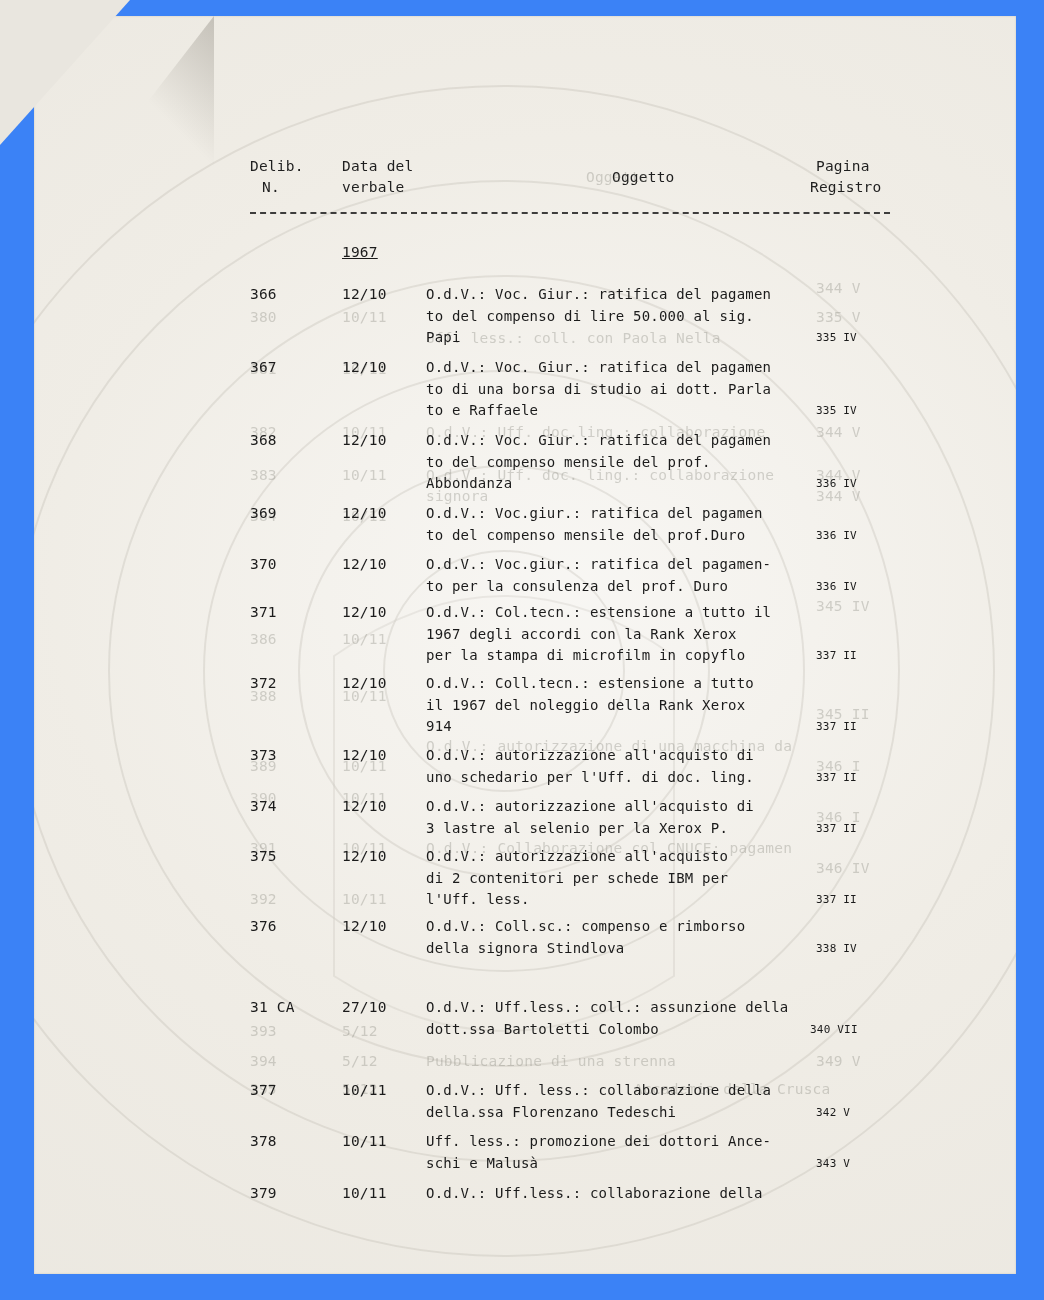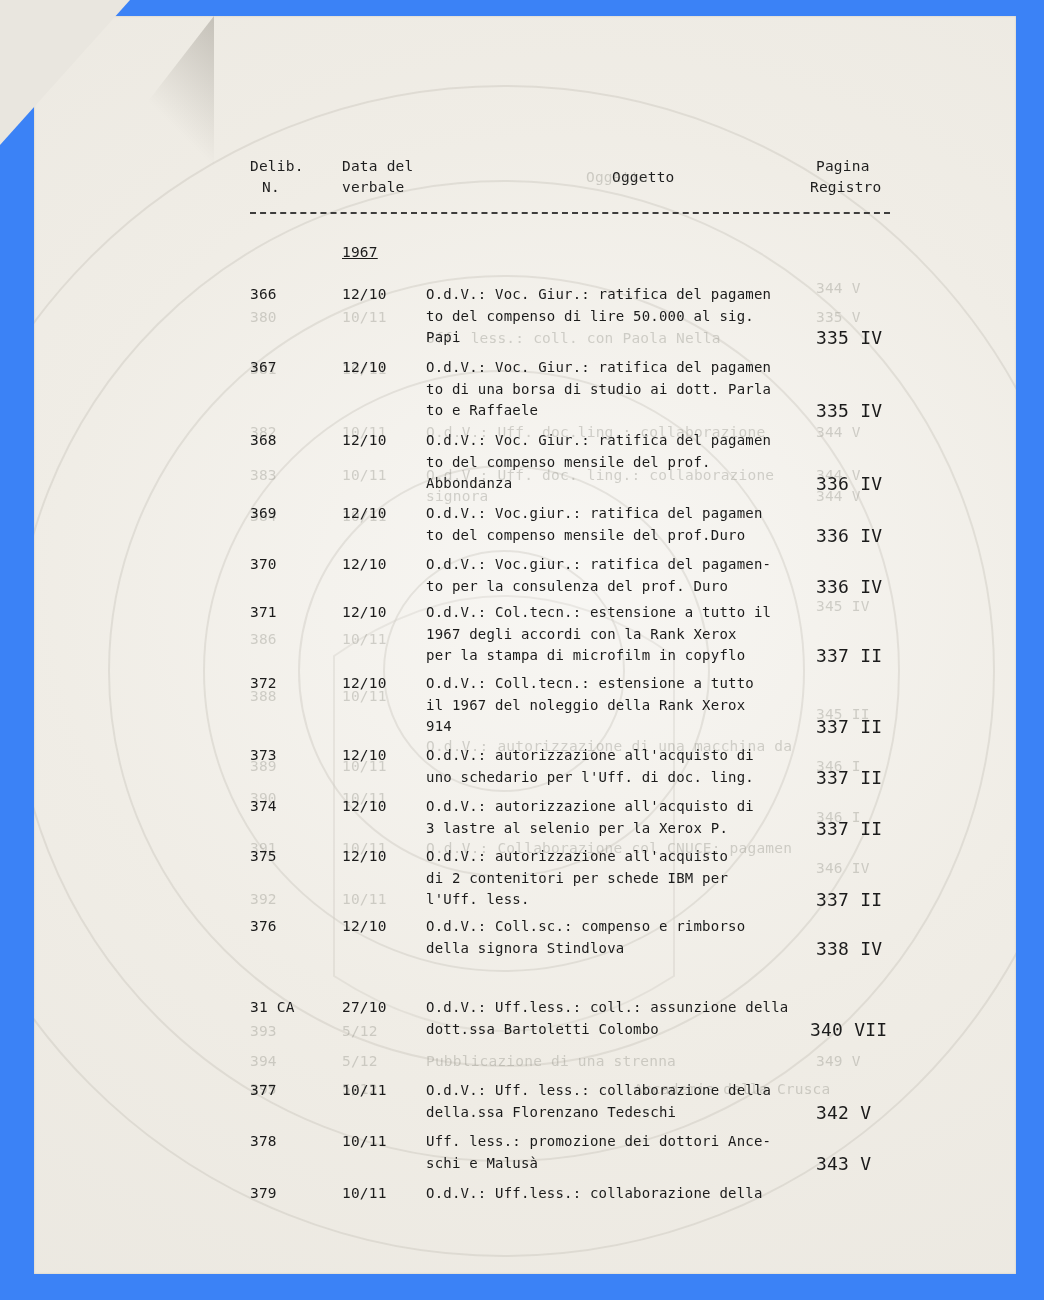--- a/index.html
+++ b/index.html
@@ -138,21 +138,21 @@
     width: 400px;
     white-space: pre;
     font-size: 14px;
     line-height: 21.5px;
   }
   .c-pag {
     position: absolute;
     left: 782px;
     width: 120px;
     white-space: pre;
-    font-size: 18px;
+    font-size: 11px;
   }
 
   
   .ghost {
     position: absolute;
     color: rgba(120,118,110,0.30);
     font-size: 14.5px;
     white-space: pre;
     line-height: 21px;
     pointer-events: none;

